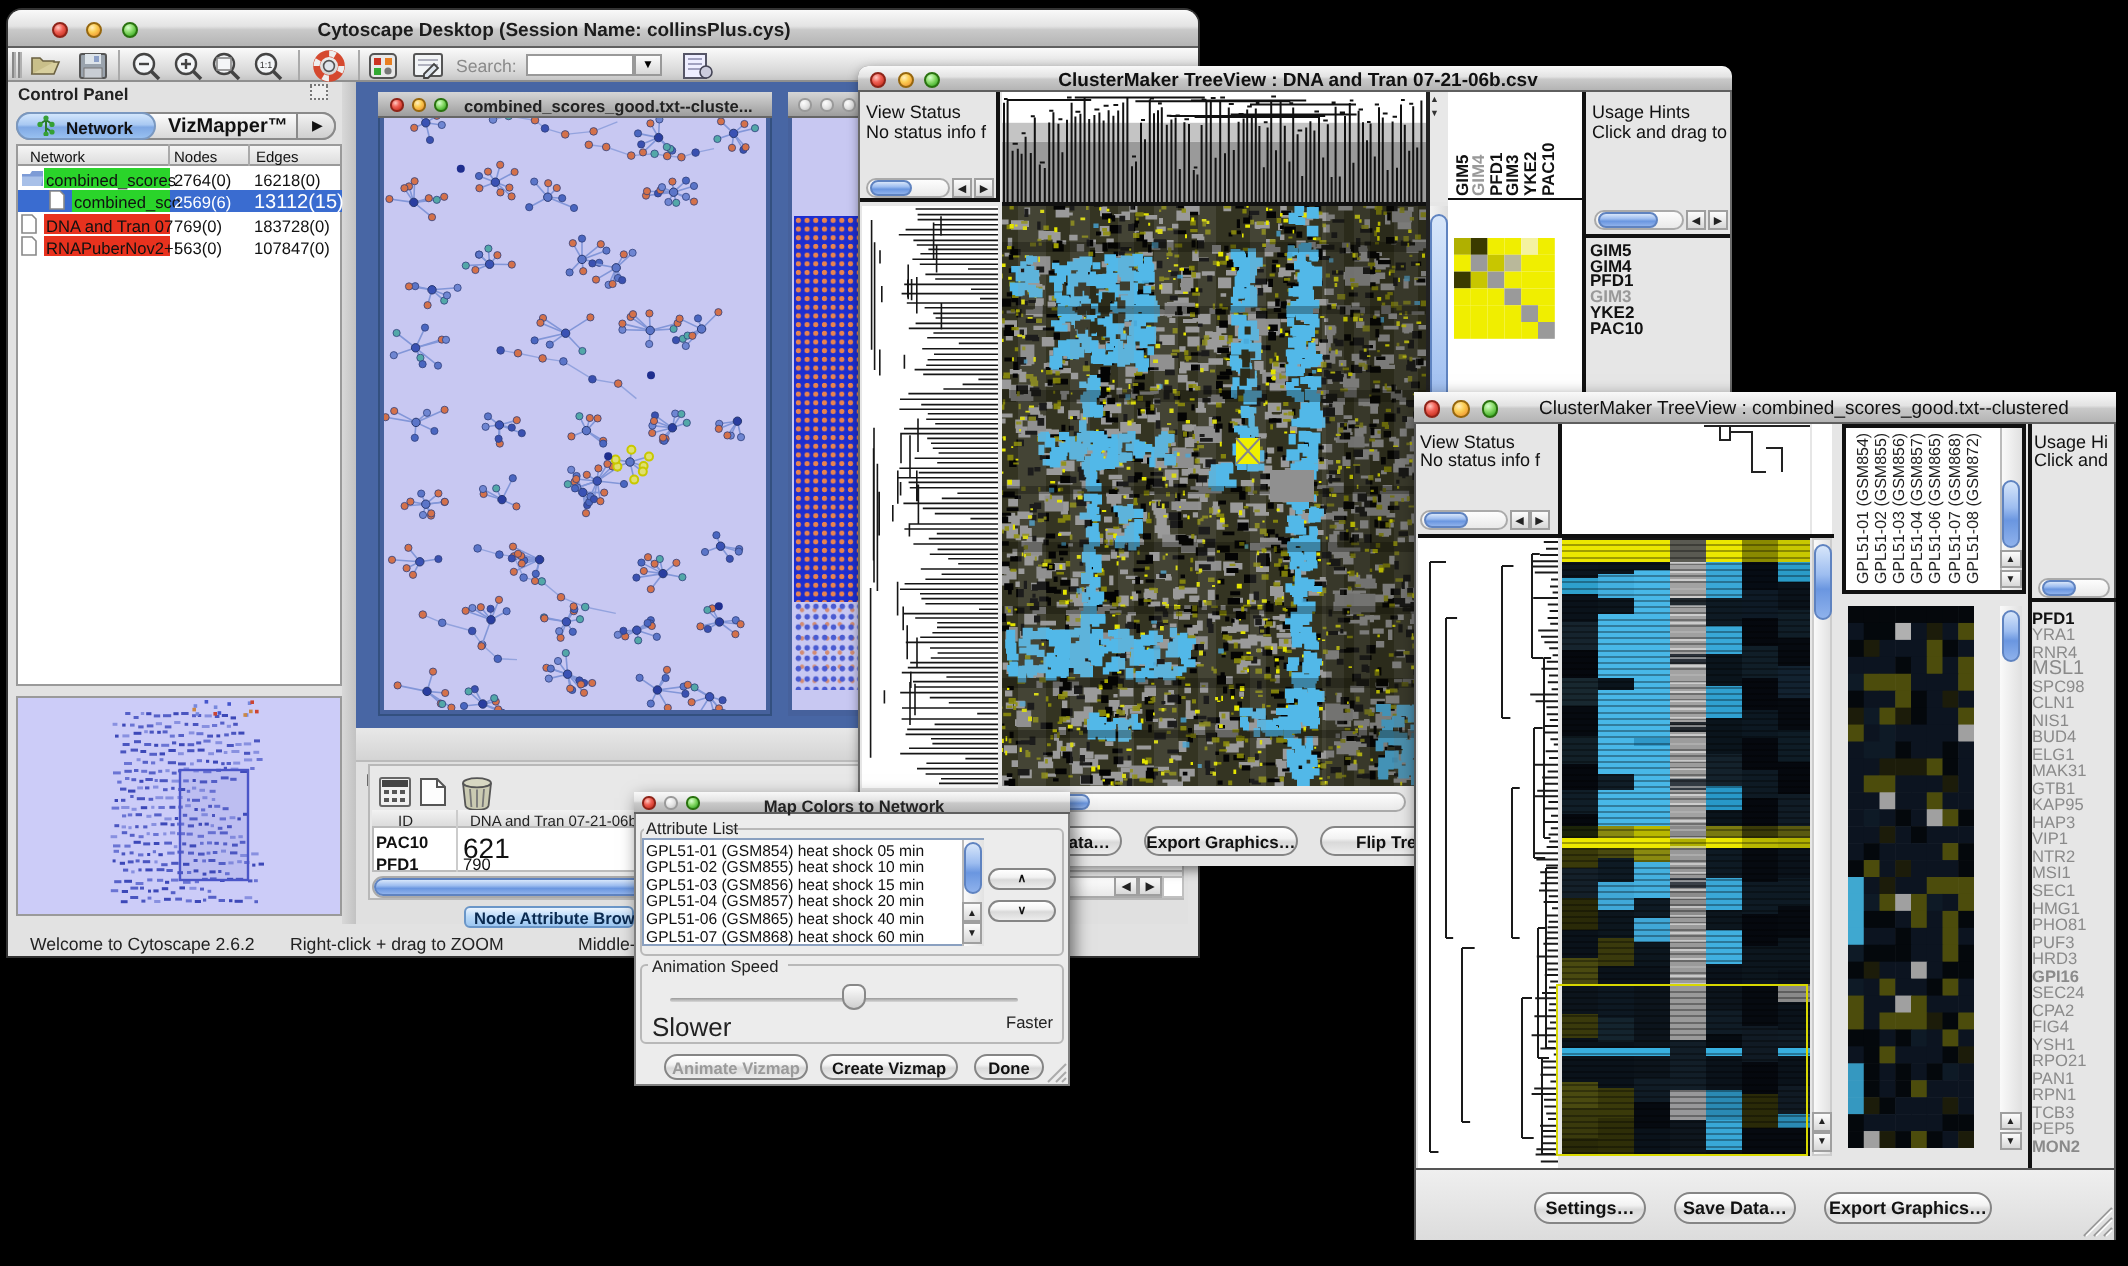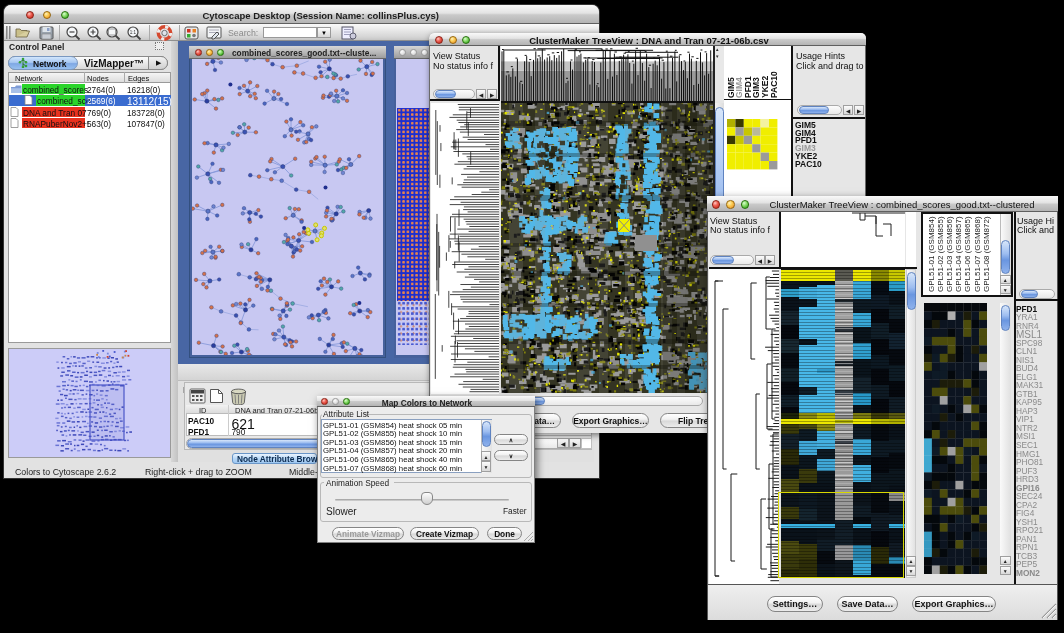--- a/index.html
+++ b/index.html
@@ -14,21 +14,21 @@
 .scpl{background:linear-gradient(#d7e6fa,#9dbdf0 40%,#6a96e0 60%,#8fb2ec);border:1px solid #5f83c0;border-radius:999px}
 .scbt{background:linear-gradient(#fcfcfc,#d8d8d8);border:1px solid #9f9f9f;color:#222;text-align:center}
 .t{white-space:nowrap;color:#111}
 .vt{transform:rotate(-90deg);transform-origin:0 100%;white-space:nowrap;color:#111}
 </style></head><body>
 <div class="a" style="left:4px;top:5px;width:595px;height:473px;background:#e2e2e2;border-radius:7px 7px 0 0;z-index:10;box-shadow:0 0 0 1px #333"></div>
 <div class="a tb" style="left:4px;top:5px;width:595px;height:19px;z-index:11;border-radius:7px 7px 0 0"></div>
 <div class="a lt lr" style="left:26px;top:10.5px;width:8px;height:8px;z-index:12"></div>
 <div class="a lt ly" style="left:43.3px;top:10.5px;width:8px;height:8px;z-index:12"></div>
 <div class="a lt lg" style="left:60.6px;top:10.5px;width:8px;height:8px;z-index:12"></div>
-<div class="a t" style="left:139px;top:10px;font-size:9.5px;color:#1c1c1c;width:300px;z-index:12;text-align:right;font-weight:bold">Cytoscape Desktop (Session Name: collinsPlus.cys)</div>
+<div class="a t" style="left:127px;top:10px;font-size:9.5px;color:#1c1c1c;width:300px;z-index:12;text-align:center;font-weight:bold">Cytoscape Desktop (Session Name: collinsPlus.cys)</div>
 <div class="a" style="left:4px;top:24px;width:595px;height:17px;z-index:11;background:linear-gradient(#fafafa,#d5d5d5 80%,#c6c6c6);border-bottom:1px solid #8f8f8f"></div>
 <div class="a" style="left:6px;top:26px;width:1.5px;height:13px;z-index:12;background:#b0b0b0;border-left:1px solid #888"></div>
 <div class="a" style="left:9px;top:26px;width:1.5px;height:13px;z-index:12;background:#b0b0b0;border-left:1px solid #888"></div>
 <svg class="a" style="left:14px;top:26px;z-index:12" width="18" height="14">
     <path d="M2 11l2.5-6h11l-2.5 6z" fill="#d8cf9e" stroke="#6a6040" stroke-width=".8"></path>
     <path d="M2 11V3h4l1.5 1.5H13V5" fill="#c9bf8a" stroke="#6a6040" stroke-width=".8"></path>
   </svg>
 <svg class="a" style="left:39px;top:26px;z-index:12" width="15" height="14">
     <rect x="1" y="1" width="13" height="12" rx="1" fill="#9aa3ad" stroke="#555"></rect>
     <rect x="3.5" y="1" width="8" height="5" fill="#dde4ea"></rect>
@@ -1201,21 +1201,21 @@
 <div class="a t" style="left:231.5px;top:416px;font-size:14px;color:#111;z-index:14">621</div>
 <div class="a t" style="left:188px;top:426.5px;font-size:8.3px;color:#111;z-index:14;font-weight:bold">PFD1</div>
 <div class="a t" style="left:231.5px;top:426.5px;font-size:8.3px;color:#111;z-index:14">790</div>
 <div class="a sctr" style="left:186px;top:437.5px;width:406px;height:11px;z-index:12"></div>
 <div class="a scpl" style="left:187px;top:438.5px;width:333px;height:9px;z-index:13"></div>
 <div class="a scbt" style="left:557px;top:438px;width:12px;height:10px;z-index:13;font-size:6px;line-height:10px">◀</div>
 <div class="a scbt" style="left:569px;top:438px;width:12px;height:10px;z-index:13;font-size:6px;line-height:10px">▶</div>
 <div class="a" style="left:581px;top:437.5px;width:11px;height:11px;z-index:13;background:#fff;border:1px solid #c0c0c0"></div>
 <div class="a" style="left:232px;top:452.5px;width:85px;height:11.5px;z-index:12;background:linear-gradient(#eaf4ff,#b9d9f8 50%,#9cc6f0);border:1px solid #6a96c8;border-radius:3px"></div>
 <div class="a t" style="left:237px;top:454px;font-size:8.3px;color:#0a2a50;z-index:13;font-weight:bold">Node Attribute Brows</div>
-<div class="a t" style="left:15px;top:466.5px;font-size:8.8px;color:#222;z-index:12">Colors to Cytoscape 2.6.2</div>
+<div class="a t" style="left:15px;top:466.5px;font-size:8.8px;color:#222;z-index:12">Welcome to Cytoscape 2.6.2</div>
 <div class="a t" style="left:145px;top:466.5px;font-size:8.8px;color:#222;z-index:12">Right-click + drag  to  ZOOM</div>
 <div class="a t" style="left:289px;top:466.5px;font-size:8.8px;color:#222;z-index:12">Middle-</div>
 <div class="a" style="left:429px;top:33px;width:437px;height:400px;z-index:20;background:#e6e6e6;border:1px solid #6a6a6a;border-radius:5px 5px 0 0;box-shadow:1px 2px 6px rgba(0,0,0,.5)"></div>
 <div class="a tb" style="left:429px;top:33px;width:437px;height:13px;z-index:21;border-radius:5px 5px 0 0"></div>
 <div class="a lt lr" style="left:435px;top:35.5px;width:8px;height:8px;z-index:22"></div>
 <div class="a lt ly" style="left:448.5px;top:35.5px;width:8px;height:8px;z-index:22"></div>
 <div class="a lt lg" style="left:462px;top:35.5px;width:8px;height:8px;z-index:22"></div>
 <div class="a t" style="left:519px;top:34.5px;font-size:9.5px;color:#111;z-index:22;width:260px;text-align:center;font-weight:bold">ClusterMaker TreeView : DNA and Tran 07-21-06b.csv</div>
 <div class="a t" style="left:433px;top:51px;font-size:9px;color:#111;z-index:22">View Status</div>
 <div class="a t" style="left:433px;top:60.5px;font-size:9px;color:#111;z-index:22">No status info f</div>
@@ -1706,19 +1706,19 @@
 <div class="a scpl" style="left:481.5px;top:421px;width:9px;height:26px;z-index:45"></div>
 <div class="a scbt" style="left:481px;top:450.5px;width:10px;height:10.5px;z-index:45;font-size:5px;line-height:10px">▲</div>
 <div class="a scbt" style="left:481px;top:461px;width:10px;height:10.5px;z-index:45;font-size:5px;line-height:10px">▼</div>
 <div class="a pill" style="left:494px;top:434px;width:34px;height:11px;z-index:42;font-size:6px;line-height:10px">∧</div>
 <div class="a pill" style="left:494px;top:449.5px;width:34px;height:11px;z-index:42;font-size:6px;line-height:10px">∨</div>
 <div class="a" style="left:320px;top:481.5px;width:211.5px;height:40px;z-index:41;border:1px solid #b8b8b8;border-radius:3px"></div>
 <div class="a" style="left:324px;top:477.5px;width:70px;height:8px;z-index:42;background:#ececec"></div>
 <div class="a t" style="left:326px;top:477.5px;font-size:8.3px;color:#222;z-index:43">Animation Speed</div>
 <div class="a" style="left:335px;top:498.5px;width:174px;height:2.5px;z-index:42;background:linear-gradient(#9a9a9a,#d8d8d8);border-radius:2px"></div>
 <div class="a" style="left:420.5px;top:492px;width:12px;height:13px;z-index:43;background:linear-gradient(#fdfdfd,#cfcfcf);border:1px solid #888;border-radius:4px 4px 6px 6px"></div>
-<div class="a t" style="left:326px;top:505.5px;font-size:10px;color:#222;z-index:42">Slower</div>
+<div class="a t" style="left:326px;top:505.5px;font-size:13px;color:#222;z-index:42">Slower</div>
 <div class="a t" style="left:503px;top:505.5px;font-size:8.3px;color:#222;z-index:42">Faster</div>
 <div class="a pill" style="left:332px;top:526.5px;width:72px;height:13px;z-index:42;font-size:8.3px;line-height:12px;color:#9a9a9a">Animate Vizmap</div>
 <div class="a pill" style="left:410px;top:526.5px;width:69px;height:13px;z-index:42;font-size:8.3px;line-height:12px">Create Vizmap</div>
 <div class="a pill" style="left:487px;top:526.5px;width:35px;height:13px;z-index:42;font-size:8.3px;line-height:12px">Done</div>
 <svg class="a" style="left:523px;top:531px;z-index:42" width="11" height="11">
     <path d="M10 1L1 10M10 5L5 10M10 8l-2 2" stroke="#aaa" stroke-width="1"></path>
   </svg>
 </body></html>

